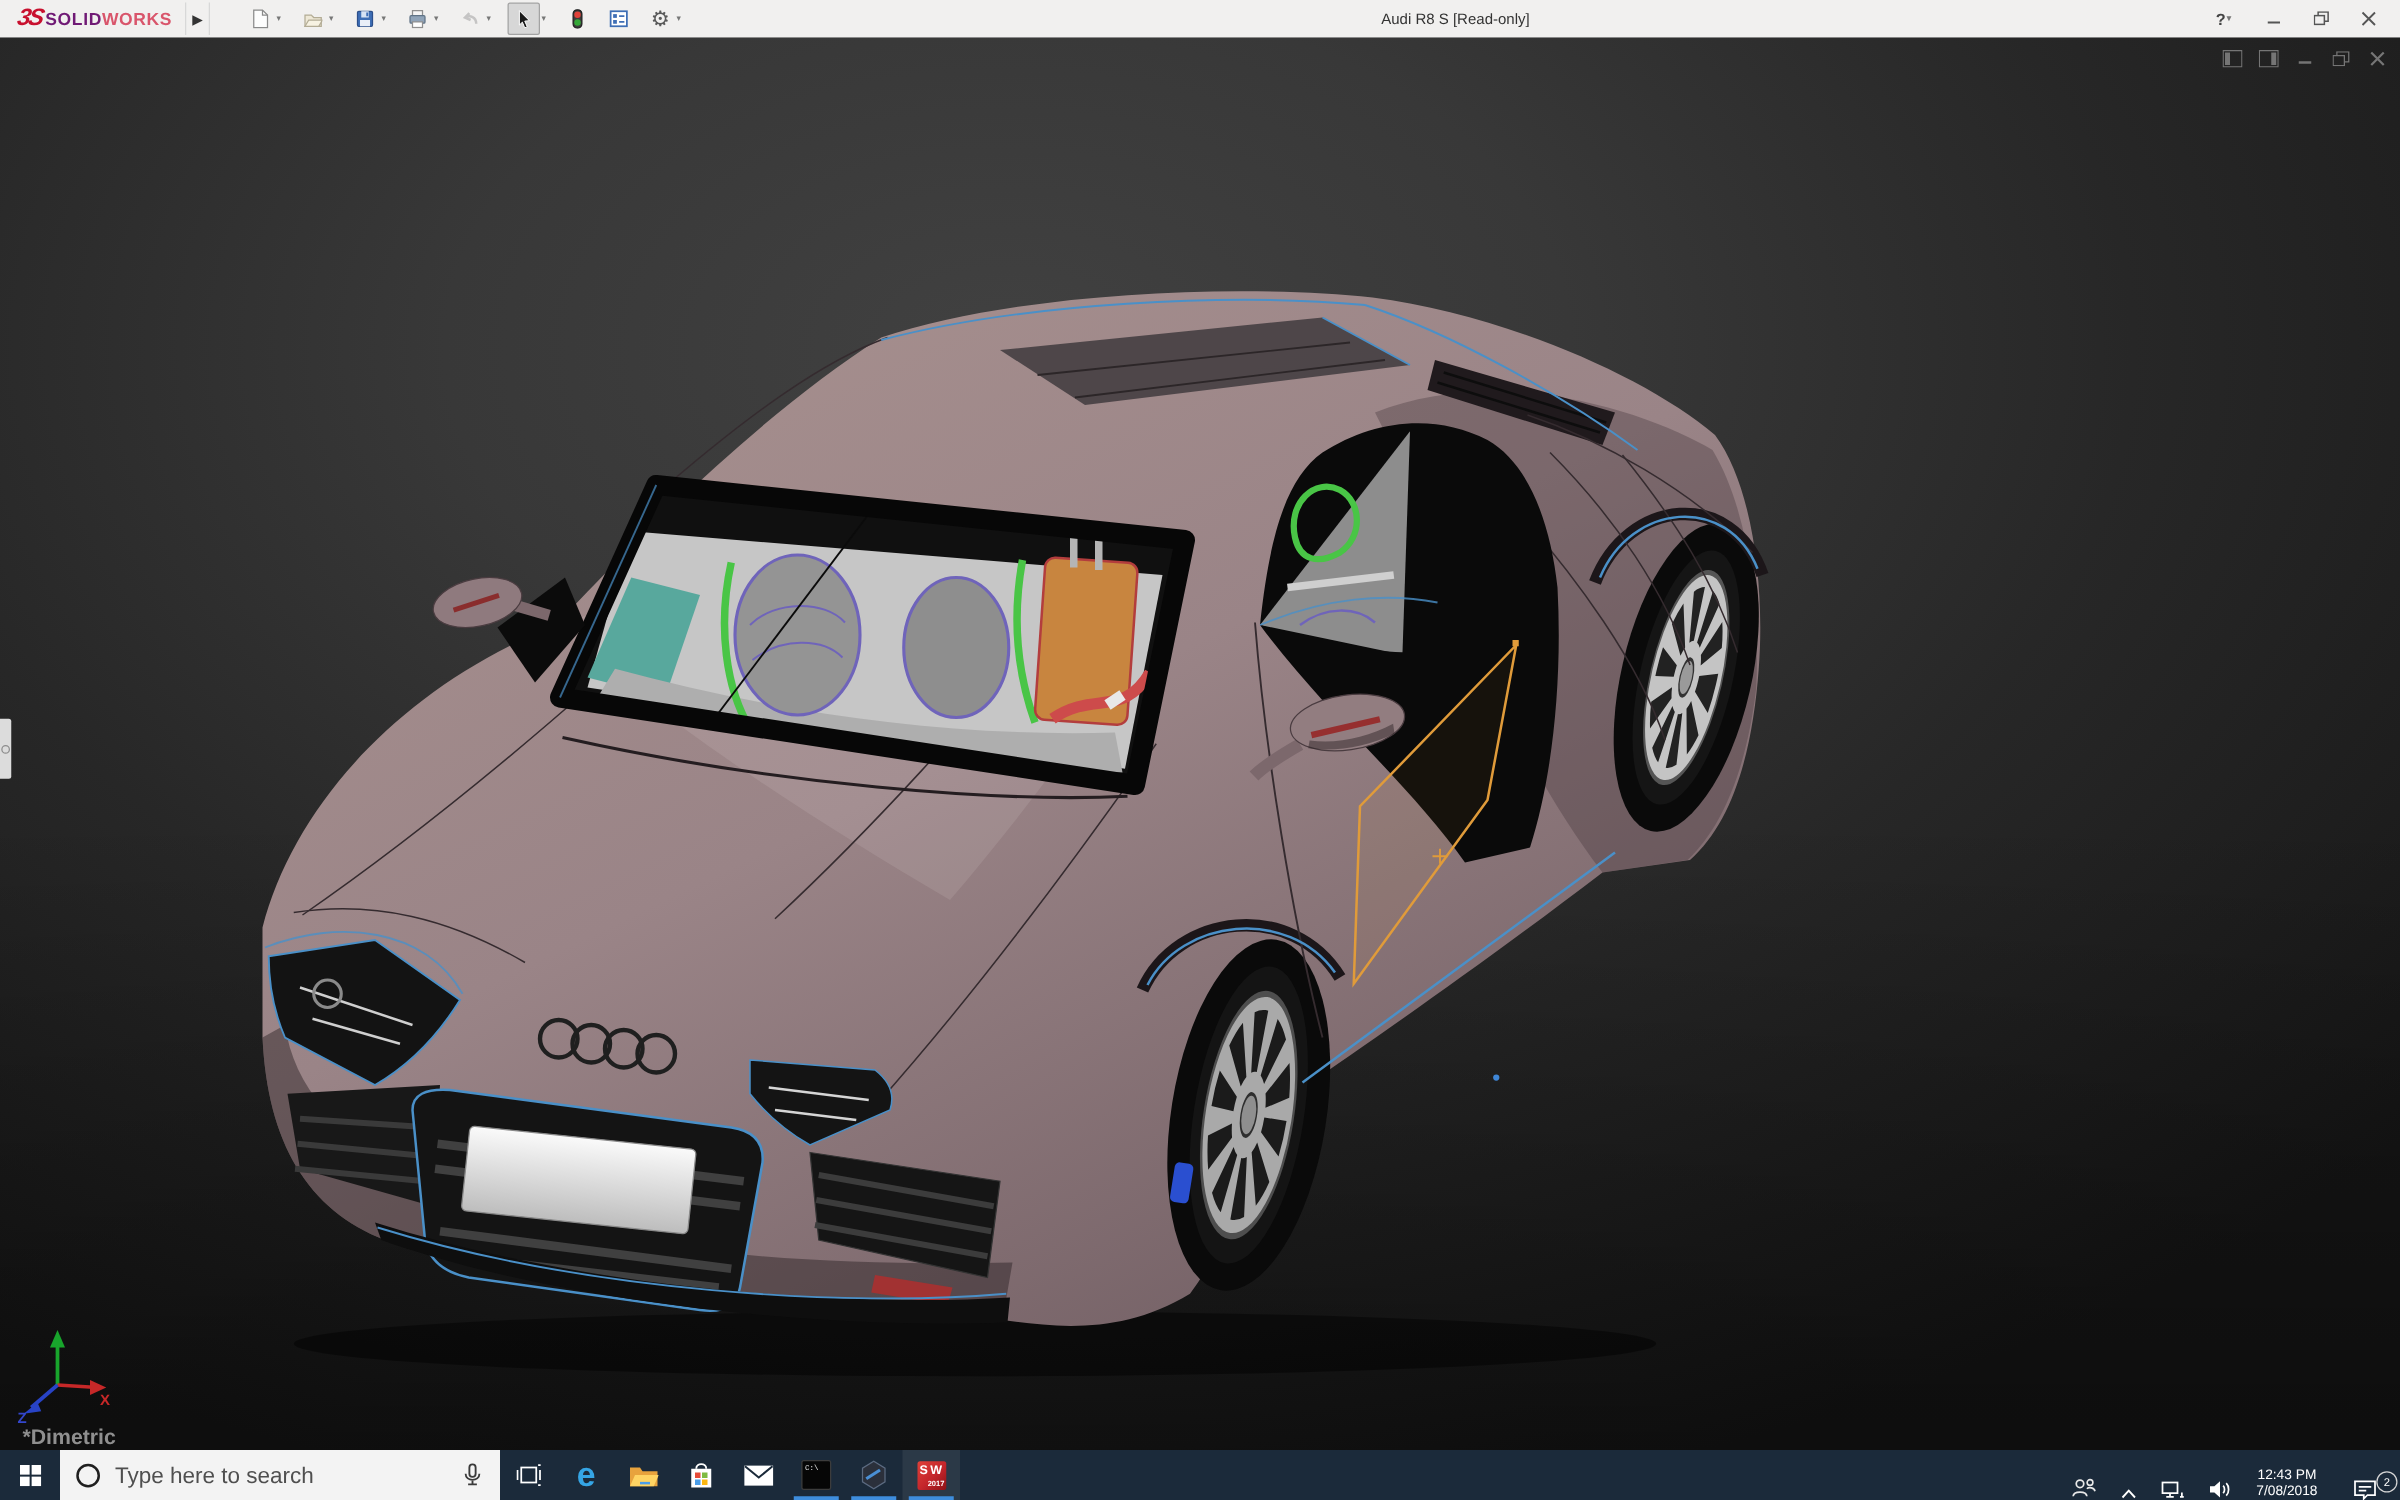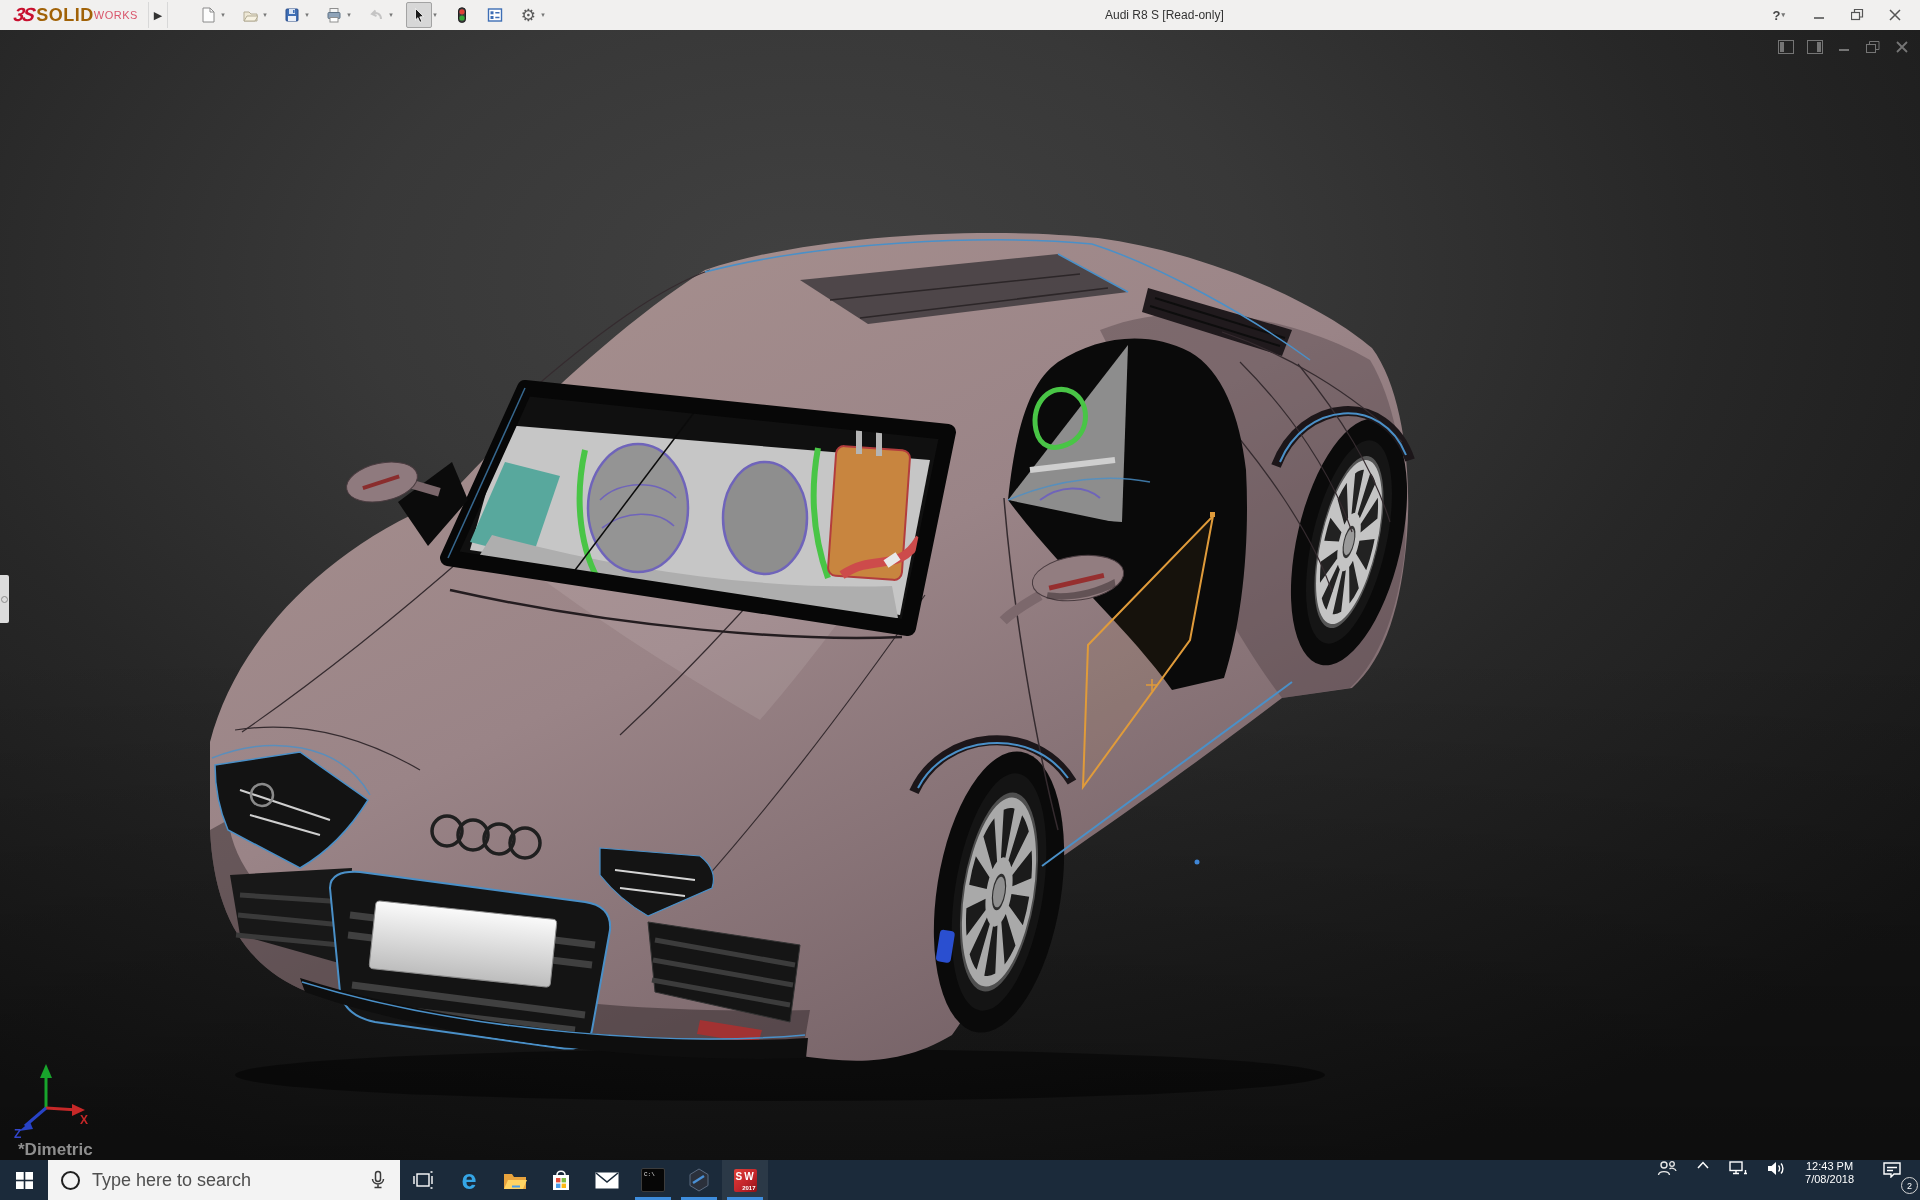--- a/index.html
+++ b/index.html
@@ -3,22 +3,22 @@
 <meta charset="utf-8">
 <style>
   html,body{margin:0;padding:0;width:1920px;height:1200px;overflow:hidden;
     font-family:"Liberation Sans",sans-serif;background:#000;user-select:none;}
 
   
   #titlebar{position:absolute;left:0;top:0;width:1920px;height:30px;background:#f1f0ef;
     border-bottom:1px solid #cfcfcf;display:flex;align-items:center;}
   .logo{display:flex;align-items:center;margin-left:14px;white-space:nowrap;}
   .logo .mark{font-style:italic;font-weight:bold;font-size:19px;color:#c8102e;letter-spacing:-2px;transform:skewX(-12deg);margin-right:3px;}
-  .logo .solid{font-weight:bold;font-size:18px;color:#a16207;letter-spacing:.5px;}
-  .logo .works{font-weight:normal;font-size:11px;color:#d9556b;letter-spacing:.5px;}
+  .logo .solid{font-weight:bold;font-size:14px;color:#701a75;letter-spacing:.5px;}
+  .logo .works{font-weight:bold;font-size:14px;color:#d9556b;letter-spacing:.5px;}
   .flyout{margin-left:10px;font-size:11px;color:#333;padding:2px 5px;border-left:1px solid #d8d8d8;border-right:1px solid #d8d8d8;height:22px;display:flex;align-items:center;}
   #tools{display:flex;align-items:center;margin-left:28px;}
   .tgrp{display:flex;align-items:center;margin-right:9px;}
   .tbtn{width:24px;height:24px;display:flex;align-items:center;justify-content:center;border-radius:2px;}
   .tbtn.active{background:#d7d7d7;border:1px solid #a3a3a3;}
   .tbtn.disabled{opacity:.5;}
   .caret{font-size:7px;color:#777;margin-left:1px;width:8px;}
   .gearglyph{font-size:17px;color:#5a5a5a;line-height:1;}
   #win-title{position:absolute;left:1105px;top:0;height:46px;line-height:30px;font-size:12px;color:#333;}
   #win-controls{position:absolute;right:10px;top:0;height:30px;display:flex;align-items:center;gap:8px;}
@@ -49,21 +49,21 @@
   #searchbox .stext{font-size:18px;color:#4f4f4f;margin-left:12px;flex:1;}
   #searchbox .mic{margin-right:12px;}
   .edge-e{font-size:27px;font-weight:bold;color:#35a5e5;line-height:1;}
   .cmdicon{width:22px;height:22px;background:#060606;border:1px solid #3c3c3c;border-radius:2px;position:relative;}
   .cmdicon .cl{position:absolute;left:2px;top:2px;font-size:6px;color:#e8e8e8;font-family:"Liberation Mono",monospace;}
   .hexwrap{width:24px;height:24px;display:flex;align-items:center;justify-content:center;}
   .swicon{width:23px;height:23px;border-radius:2px;background:linear-gradient(135deg,#e04038 0%,#c3252b 55%,#8d1216 100%);position:relative;}
   .swicon .sw{position:absolute;left:2px;top:2px;font-size:10px;font-weight:bold;color:#fff;letter-spacing:2px;}
   .swicon .yr{position:absolute;right:1px;bottom:1px;font-size:6px;font-weight:bold;color:#fff;}
   #tray{margin-left:auto;display:flex;align-items:center;}
-  .tr-cell{padding:0 9px;height:40px;display:flex;align-items:flex-start;justify-content:center;position:relative;}
+  .tr-cell{padding:0 9px;height:40px;display:flex;align-items:flex-end;justify-content:center;position:relative;}
   #clock{text-align:center;color:#fff;font-size:11px;line-height:13px;padding:0 10px;}
   #ac-badge{position:absolute;right:2px;bottom:6px;width:15px;height:15px;border-radius:50%;background:#1b2a3a;border:1px solid #d5d5d5;color:#fff;font-size:9px;display:flex;align-items:center;justify-content:center;}
 </style>
 </head>
 <body>
 
 <div id="titlebar">
   <div class="logo">
     <span class="mark">3S</span>
     <span class="solid">SOLID</span>

